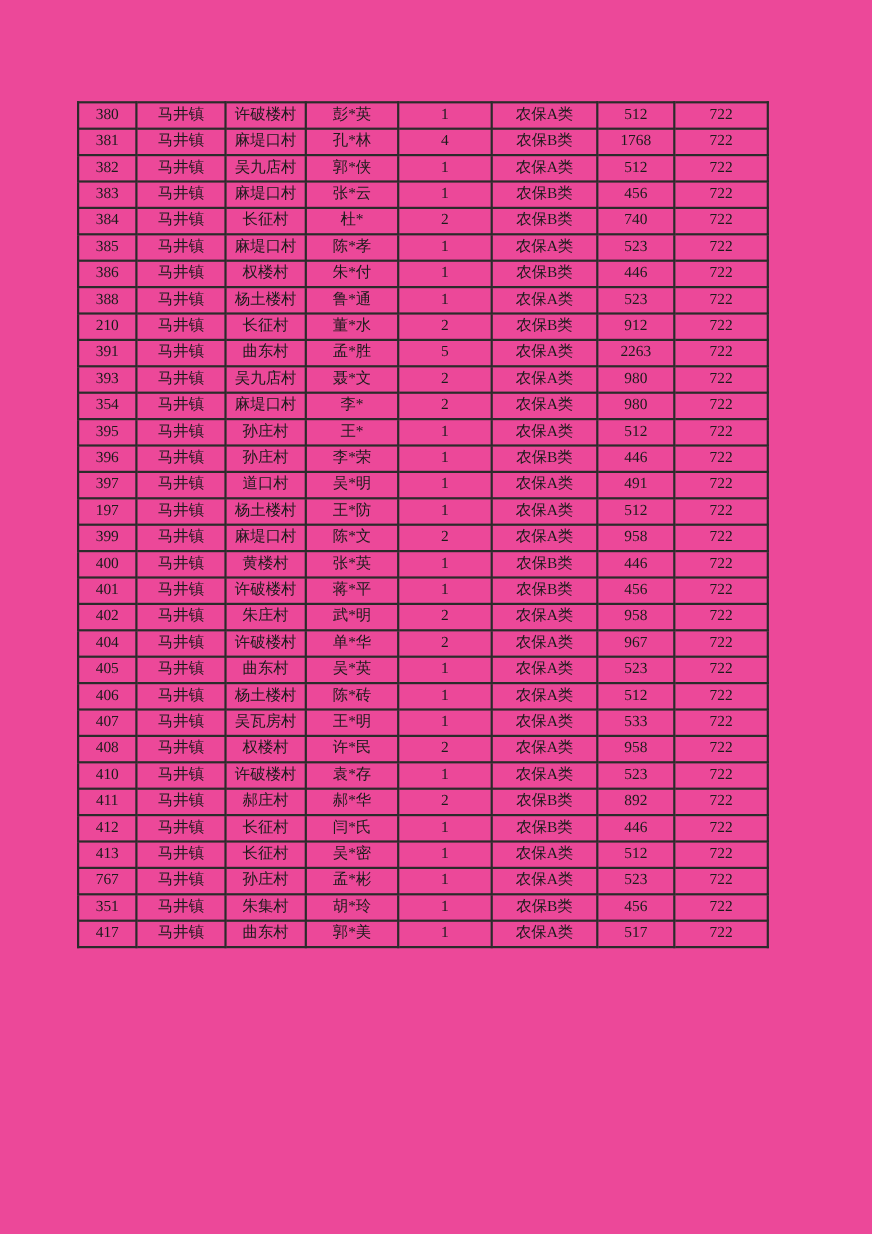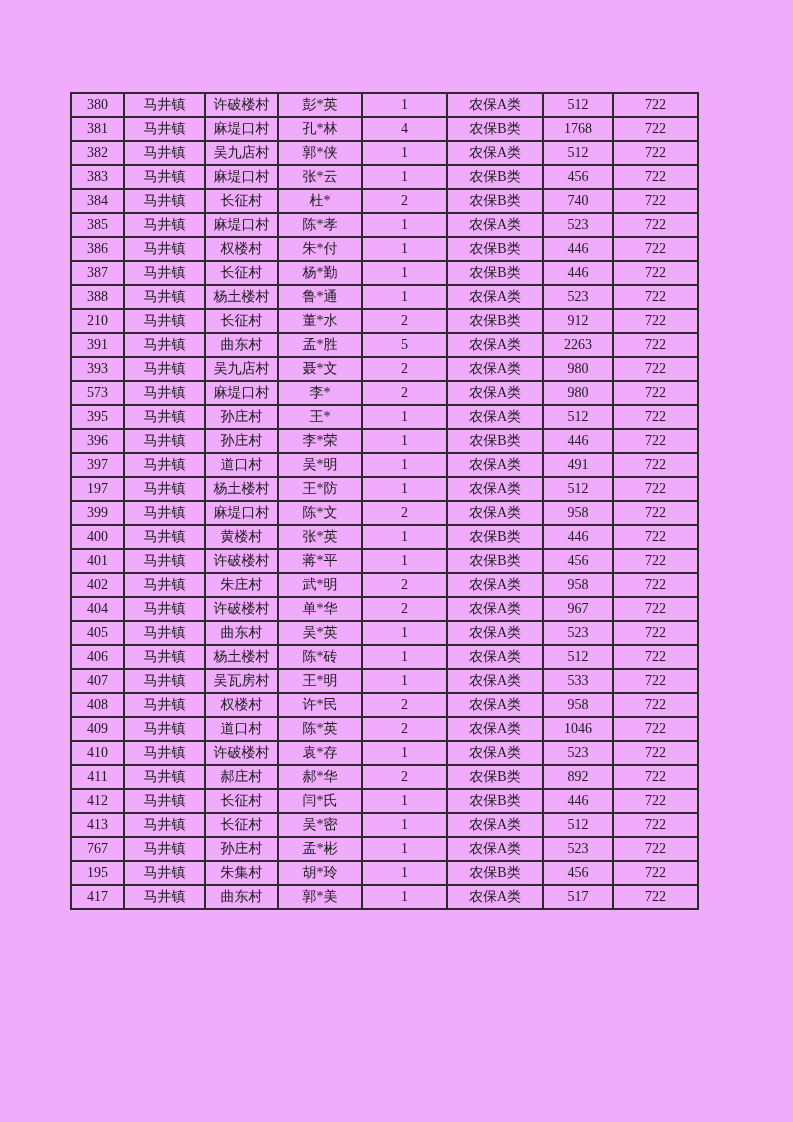--- a/index.html
+++ b/index.html
@@ -12,21 +12,21 @@
     background: #ffffff;
     position: relative;
     font-family: "Liberation Serif", "DejaVu Serif", serif;
   }
   .page {
     position: absolute;
     left: 0;
     top: 0;
     width: 793px;
     height: 1122px;
-    background: #f0abfc;
+    background: #ec4899;
     overflow: hidden;
   }
   table.grid {
     position: absolute;
     left: 70px;
     top: 92px;
     width: 627px;
     border-collapse: collapse;
     table-layout: fixed;
   }
@@ -131,30 +131,20 @@
           <td>386</td>
           <td>马井镇</td>
           <td>权楼村</td>
           <td>朱*付</td>
           <td>1</td>
           <td>农保B类</td>
           <td>446</td>
           <td>722</td>
         </tr>
         <tr>
-          <td>387</td>
-          <td>马井镇</td>
-          <td>长征村</td>
-          <td>杨*勤</td>
-          <td>1</td>
-          <td>农保B类</td>
-          <td>446</td>
-          <td>722</td>
-        </tr>
-        <tr>
           <td>388</td>
           <td>马井镇</td>
           <td>杨土楼村</td>
           <td>鲁*通</td>
           <td>1</td>
           <td>农保A类</td>
           <td>523</td>
           <td>722</td>
         </tr>
         <tr>
@@ -181,21 +171,21 @@
           <td>393</td>
           <td>马井镇</td>
           <td>吴九店村</td>
           <td>聂*文</td>
           <td>2</td>
           <td>农保A类</td>
           <td>980</td>
           <td>722</td>
         </tr>
         <tr>
-          <td>573</td>
+          <td>354</td>
           <td>马井镇</td>
           <td>麻堤口村</td>
           <td>李*</td>
           <td>2</td>
           <td>农保A类</td>
           <td>980</td>
           <td>722</td>
         </tr>
         <tr>
           <td>395</td>
@@ -321,30 +311,20 @@
           <td>408</td>
           <td>马井镇</td>
           <td>权楼村</td>
           <td>许*民</td>
           <td>2</td>
           <td>农保A类</td>
           <td>958</td>
           <td>722</td>
         </tr>
         <tr>
-          <td>409</td>
-          <td>马井镇</td>
-          <td>道口村</td>
-          <td>陈*英</td>
-          <td>2</td>
-          <td>农保A类</td>
-          <td>1046</td>
-          <td>722</td>
-        </tr>
-        <tr>
           <td>410</td>
           <td>马井镇</td>
           <td>许破楼村</td>
           <td>袁*存</td>
           <td>1</td>
           <td>农保A类</td>
           <td>523</td>
           <td>722</td>
         </tr>
         <tr>
@@ -381,21 +361,21 @@
           <td>767</td>
           <td>马井镇</td>
           <td>孙庄村</td>
           <td>孟*彬</td>
           <td>1</td>
           <td>农保A类</td>
           <td>523</td>
           <td>722</td>
         </tr>
         <tr>
-          <td>195</td>
+          <td>351</td>
           <td>马井镇</td>
           <td>朱集村</td>
           <td>胡*玲</td>
           <td>1</td>
           <td>农保B类</td>
           <td>456</td>
           <td>722</td>
         </tr>
         <tr>
           <td>417</td>

